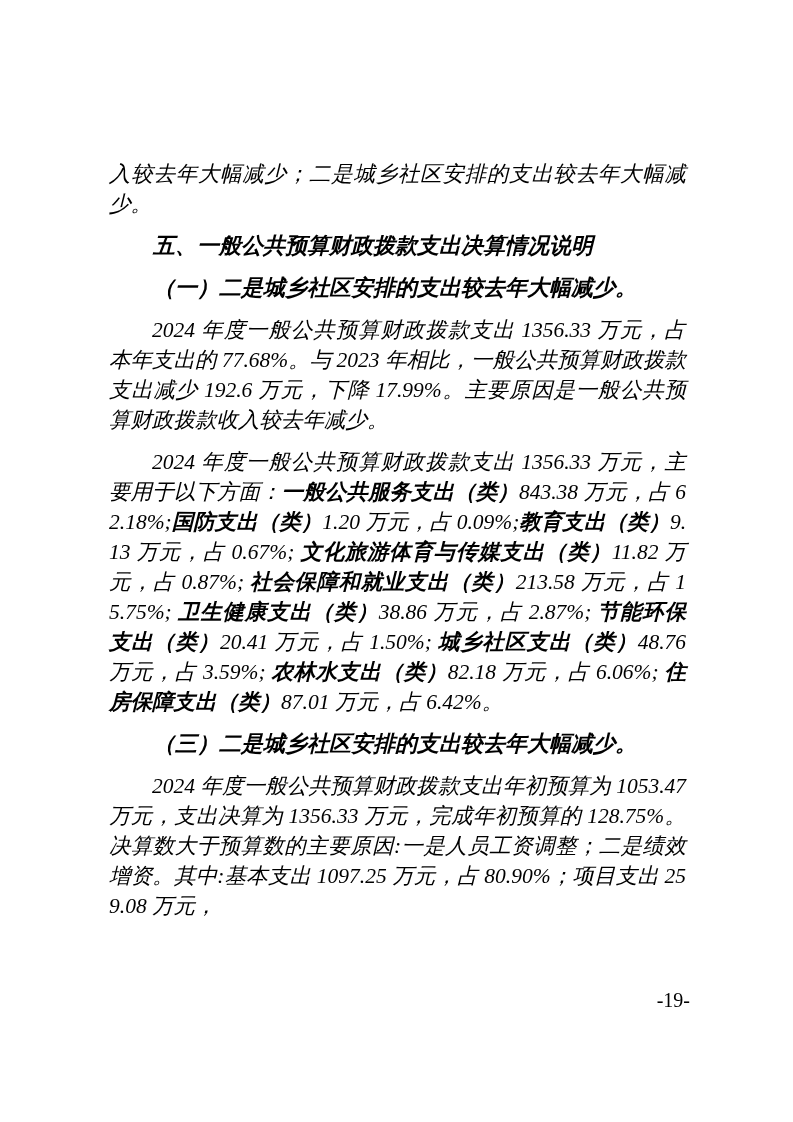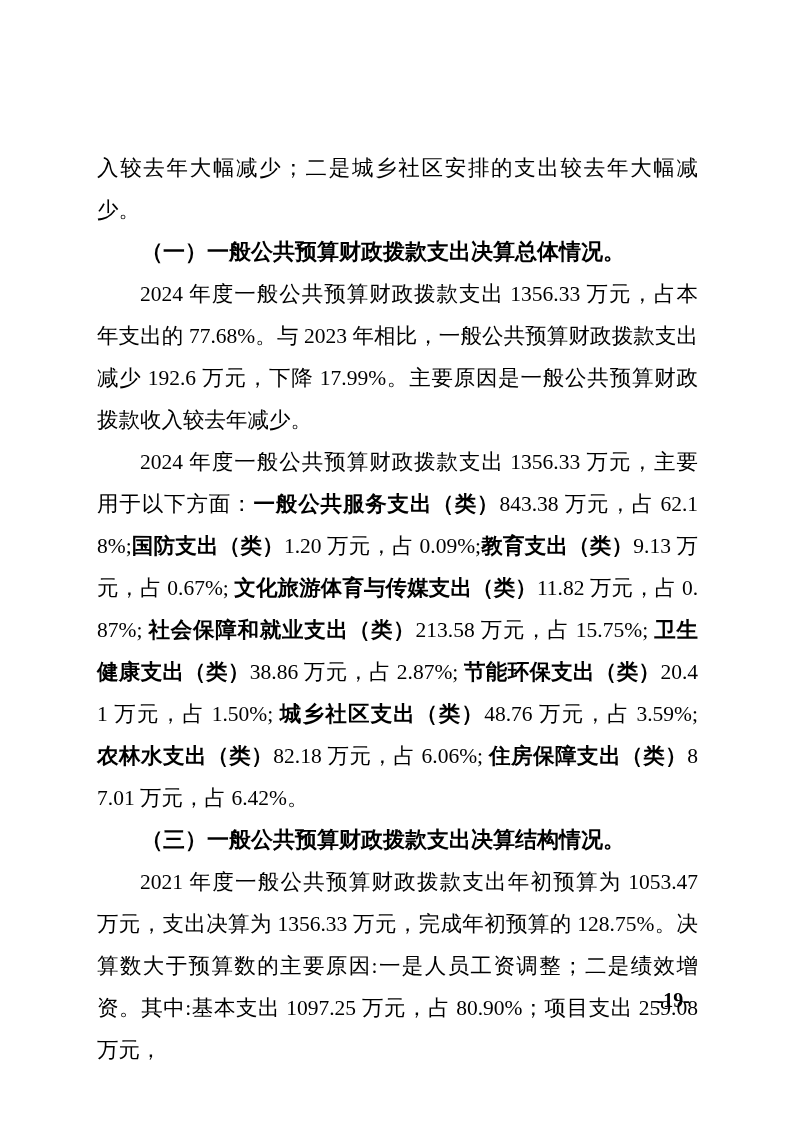--- a/index.html
+++ b/index.html
@@ -16,26 +16,27 @@
     font-family: "Liberation Serif", serif;
     overflow: hidden;
   }
   .content {
     position: absolute;
     left: 97px;
     top: 147px;
     width: 601px;
   }
   .para {
-    margin: 0;
+    margin: 12px;
     font-size: 21.5px;
-    line-height: 42px;
+    line-height: 30px;
     text-align: justify;
     text-align-last: left;
     word-break: break-all;
+    font-style: italic;
   }
   .para.heading {
     font-family: "Liberation Sans", sans-serif;
     font-weight: 700;
     font-size: 22px;
     text-indent: 2em;
     text-align: left;
   }
   .para.body.indent {
     text-indent: 2em;
@@ -49,29 +50,29 @@
     font-weight: 700;
   }
   .page-number {
     position: absolute;
     top: 988px;
     right: 103px;
     font-size: 20px;
     line-height: 24px;
     font-family: "Liberation Serif", serif;
     color: #000000;
-    font-weight: bold;
   }
 </style>
 </head>
 <body>
 
 <div class="page">
   <div class="content">
       <p class="para body"><span class="seg">入较去年大幅减少；二是城乡社区安排的支出较去年大幅减少。</span></p>
-      <p class="para heading indent"><span class="seg bold">（一）一般公共预算财政拨款支出决算总体情况。</span></p>
+      <p class="para heading indent"><span class="seg bold">五、一般公共预算财政拨款支出决算情况说明</span></p>
+      <p class="para heading indent"><span class="seg bold">（一）二是城乡社区安排的支出较去年大幅减少。</span></p>
       <p class="para body indent"><span class="seg">2024 年度一般公共预算财政拨款支出 1356.33 万元，占本年支出的 77.68%。与 2023 年相比，一般公共预算财政拨款支出减少 192.6 万元，下降 17.99%。主要原因是一般公共预算财政拨款收入较去年减少。</span></p>
       <p class="para body indent"><span class="seg">2024 年度一般公共预算财政拨款支出 1356.33 万元，主要用于以下方面：</span><span class="seg bold">一般公共服务支出（类）</span><span class="seg">843.38 万元，占 62.18%;</span><span class="seg bold">国防支出（类）</span><span class="seg">1.20 万元，占 0.09%;</span><span class="seg bold">教育支出（类）</span><span class="seg">9.13 万元，占 0.67%; </span><span class="seg bold">文化旅游体育与传媒支出（类）</span><span class="seg">11.82 万元，占 0.87%; </span><span class="seg bold">社会保障和就业支出（类）</span><span class="seg">213.58 万元，占 15.75%; </span><span class="seg bold">卫生健康支出（类）</span><span class="seg">38.86 万元，占 2.87%; </span><span class="seg bold">节能环保支出（类）</span><span class="seg">20.41 万元，占 1.50%; </span><span class="seg bold">城乡社区支出（类）</span><span class="seg">48.76 万元，占 3.59%; </span><span class="seg bold">农林水支出（类）</span><span class="seg">82.18 万元，占 6.06%; </span><span class="seg bold">住房保障支出（类）</span><span class="seg">87.01 万元，占 6.42%。</span></p>
-      <p class="para heading indent"><span class="seg bold">（三）一般公共预算财政拨款支出决算结构情况。</span></p>
-      <p class="para body indent"><span class="seg">2021 年度一般公共预算财政拨款支出年初预算为 1053.47 万元，支出决算为 1356.33 万元，完成年初预算的 128.75%。决算数大于预算数的主要原因:一是人员工资调整；二是绩效增资。其中:基本支出 1097.25 万元，占 80.90%；项目支出 259.08 万元，</span></p>
+      <p class="para heading indent"><span class="seg bold">（三）二是城乡社区安排的支出较去年大幅减少。</span></p>
+      <p class="para body indent"><span class="seg">2024 年度一般公共预算财政拨款支出年初预算为 1053.47 万元，支出决算为 1356.33 万元，完成年初预算的 128.75%。决算数大于预算数的主要原因:一是人员工资调整；二是绩效增资。其中:基本支出 1097.25 万元，占 80.90%；项目支出 259.08 万元，</span></p>
     </div>
   <div class="page-number">-19-</div>
 </div>
 
 </body></html>

